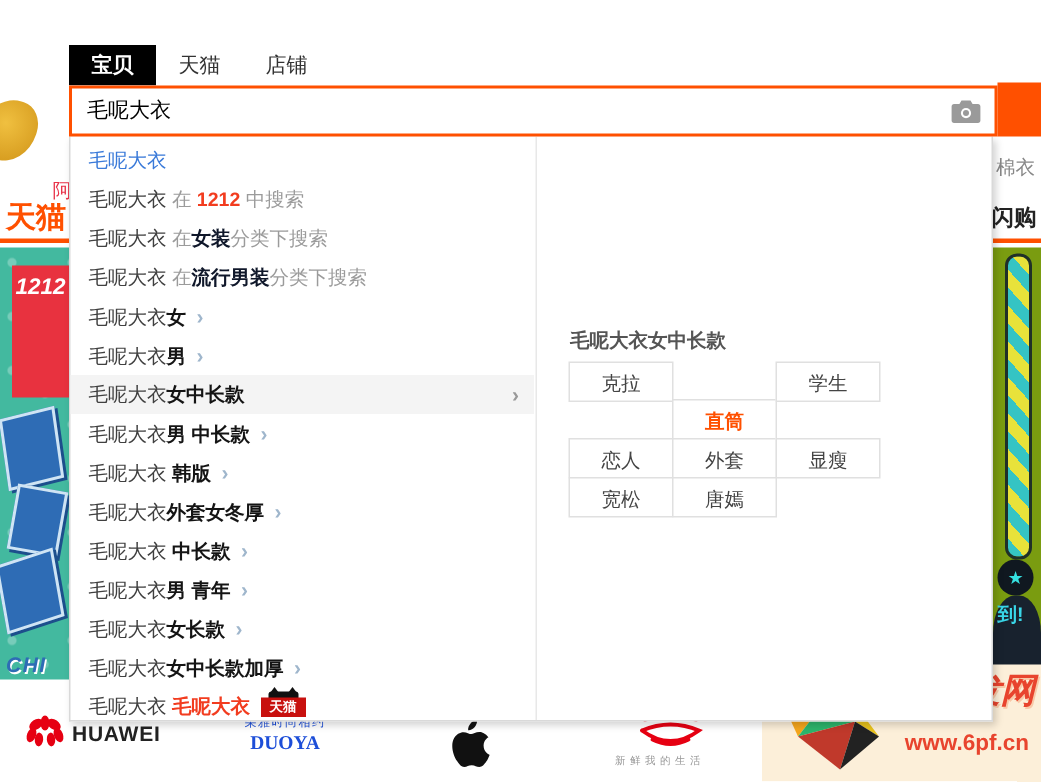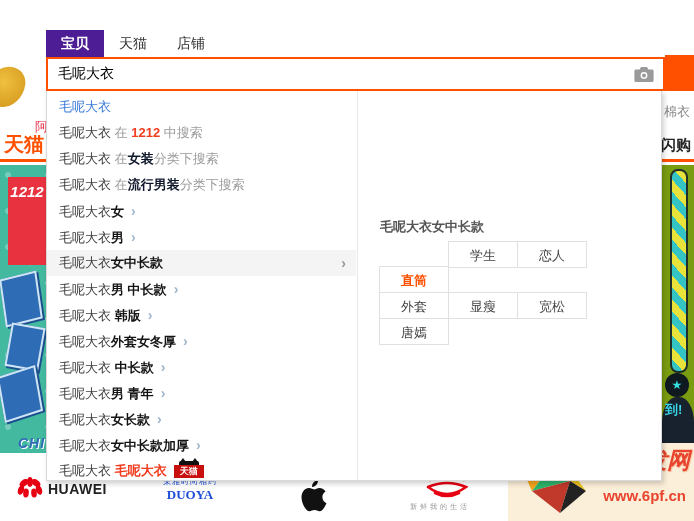--- a/index.html
+++ b/index.html
@@ -22,21 +22,21 @@
     background-color:#43b99f;
     background-image:radial-gradient(circle at 8px 10px, rgba(255,255,255,.28) 2.5px, transparent 3.5px),
                      radial-gradient(circle at 30px 26px, rgba(255,255,255,.22) 2px, transparent 3px);
     background-size:40px 36px;}
   .badge-1212{position:absolute;left:8px;top:12px;width:38px;height:88px;background:#e8323f;
     color:#fff;font-weight:800;font-style:italic;font-size:15px;text-align:center;line-height:30px;}
   .bb{position:absolute;background:#2e6cb5;border:2px solid #cfe4f4;box-shadow:2px 2px 0 #1d4f8c;}
   .bb1{left:2px;top:110px;width:34px;height:44px;transform:rotate(-14deg) skewX(-6deg);}
   .bb2{left:8px;top:160px;width:30px;height:40px;transform:rotate(10deg);}
   .bb3{left:0px;top:206px;width:36px;height:42px;transform:rotate(-18deg) skewX(-8deg);}
-  .chi-text{position:absolute;left:18px;bottom:2px;color:#2e6cb5;font-weight:800;font-style:italic;
+  .chi-text{position:absolute;left:4px;bottom:2px;color:#2e6cb5;font-weight:800;font-style:italic;
     font-size:14px;letter-spacing:1px;text-shadow:1px 1px 0 #fff;}
 
   
   .right-banner{position:absolute;left:662px;top:165px;width:32px;height:288px;z-index:2;overflow:hidden;
     background:#7a9c10;}
   .pole{position:absolute;left:8px;top:4px;width:14px;height:200px;border:2px solid #203028;border-radius:8px;
     background:repeating-linear-gradient(48deg,#35c4c4 0 8px,#e8e23a 8px 16px);}
   .star-badge{position:absolute;left:3px;top:208px;width:24px;height:24px;border-radius:50%;
     background:#101820;color:#35e0e0;font-size:12px;line-height:24px;text-align:center;}
   .silhouette{position:absolute;left:0;top:232px;width:32px;height:56px;background:#18222e;
@@ -56,21 +56,21 @@
   .fresh-slogan{position:absolute;left:410px;top:502px;z-index:2;font-size:7px;letter-spacing:3px;color:#999;}
   .watermark{position:absolute;left:508px;top:443px;width:186px;height:78px;background:#fcefd9;z-index:3;}
   .wm-site{position:absolute;right:4px;top:2px;font-size:23px;font-weight:800;font-style:italic;
     color:#e8442e;text-shadow:1px 1px 0 #f9c9a8;}
   .wm-url{position:absolute;right:8px;top:44px;font-size:15px;font-weight:800;color:#e8442e;}
   .bull{position:absolute;left:4px;top:8px;}
 
   
   .tabs{position:absolute;left:46px;top:30px;z-index:12;white-space:nowrap;}
   .tab{display:inline-block;height:27px;line-height:27px;padding:0 15px;font-size:14px;color:#333;cursor:pointer;}
-  .tab.active{background:#4c1d95;color:#fff;font-weight:700;}
+  .tab.active{background:#000000;color:#fff;font-weight:700;}
   .search-box{position:absolute;left:46px;top:57px;width:619px;height:34px;box-sizing:border-box;
     border:2px solid #ff5000;background:#fff;z-index:12;}
   .search-input{position:absolute;left:0;top:0;width:580px;height:30px;border:none;outline:none;
     padding:0 0 0 10px;font-size:14px;color:#000;background:transparent;
     font-family:"Liberation Sans","DejaVu Sans",sans-serif;}
   .camera{position:absolute;right:9px;top:7px;cursor:pointer;}
   .search-btn{position:absolute;left:665px;top:55px;width:29px;height:36px;background:#ff5000;z-index:12;cursor:pointer;}
 
   
   .dropdown{position:absolute;left:46px;top:90px;width:616px;height:391px;box-sizing:border-box;
@@ -213,20 +213,21 @@
         <div class="sug-row"><span class="seg-n">毛呢大衣</span><span class="seg-b">外套女冬厚</span><span class="arrow-inline">›</span></div>
         <div class="sug-row"><span class="seg-n">毛呢大衣 </span><span class="seg-b">中长款</span><span class="arrow-inline">›</span></div>
         <div class="sug-row"><span class="seg-n">毛呢大衣</span><span class="seg-b">男 青年</span><span class="arrow-inline">›</span></div>
         <div class="sug-row"><span class="seg-n">毛呢大衣</span><span class="seg-b">女长款</span><span class="arrow-inline">›</span></div>
         <div class="sug-row"><span class="seg-n">毛呢大衣</span><span class="seg-b">女中长款加厚</span><span class="arrow-inline">›</span></div>
         <div class="sug-row"><span class="seg-n">毛呢大衣 </span><span class="seg-o">毛呢大衣</span><span class="badge-tmall"><span class="badge-ears"></span><span class="badge-body">天猫</span></span></div>
       </div>
     <div class="related">
       <div class="related-title">毛呢大衣女中长款</div>
       <div class="terms" id="terms">
+          <div class="term">克拉</div>
           <div class="term active">直筒</div>
           <div class="term">学生</div>
           <div class="term">恋人</div>
           <div class="term">外套</div>
           <div class="term">显瘦</div>
           <div class="term">宽松</div>
           <div class="term">唐嫣</div>
         </div>
     </div>
   </div>

